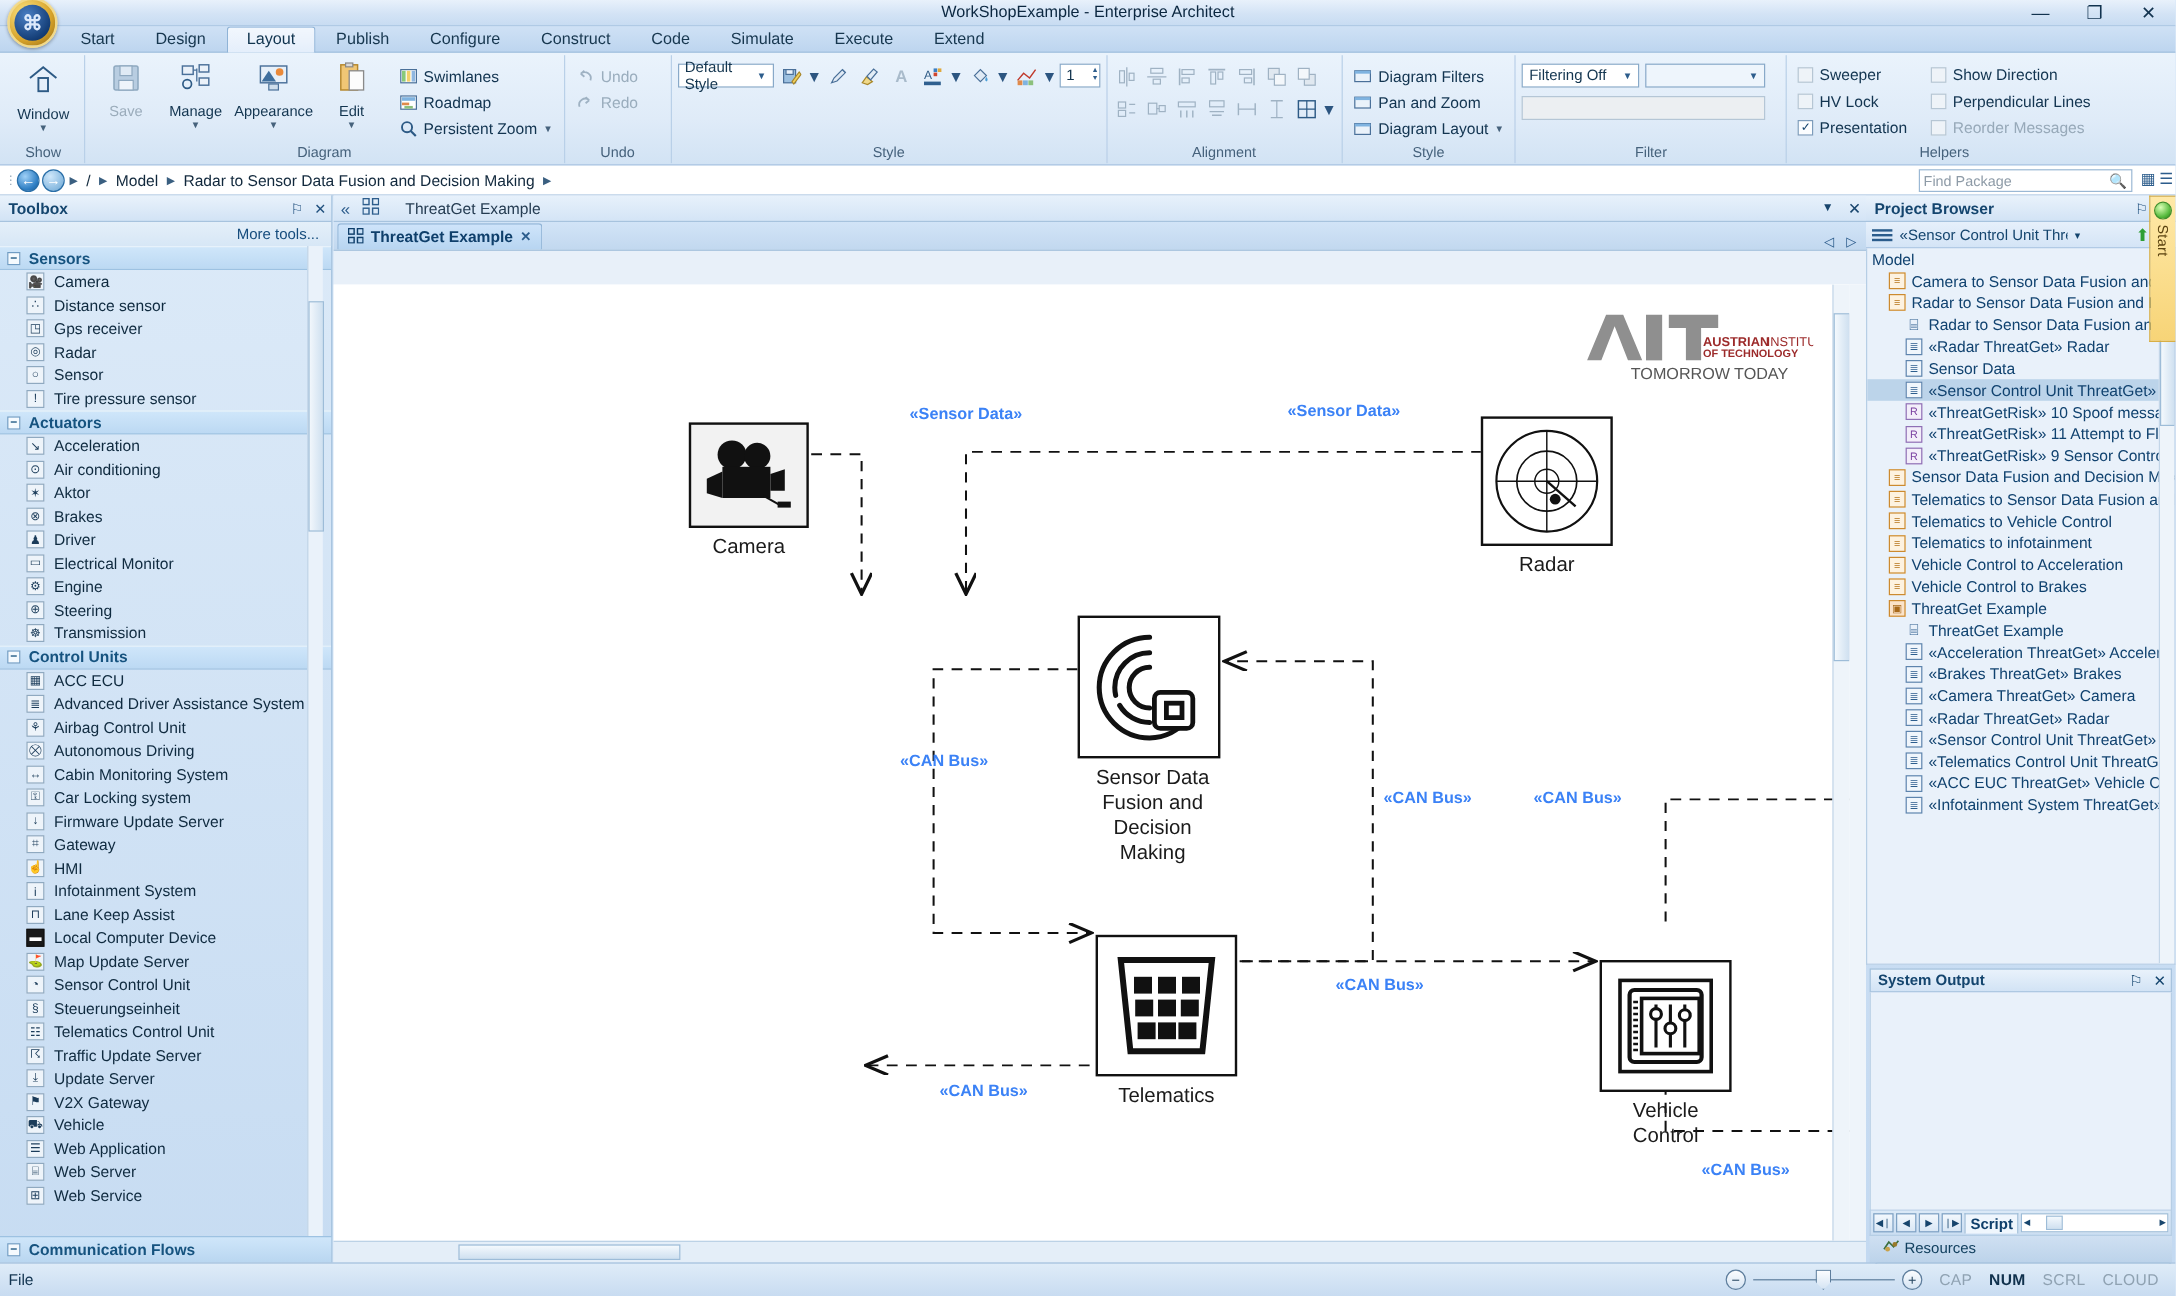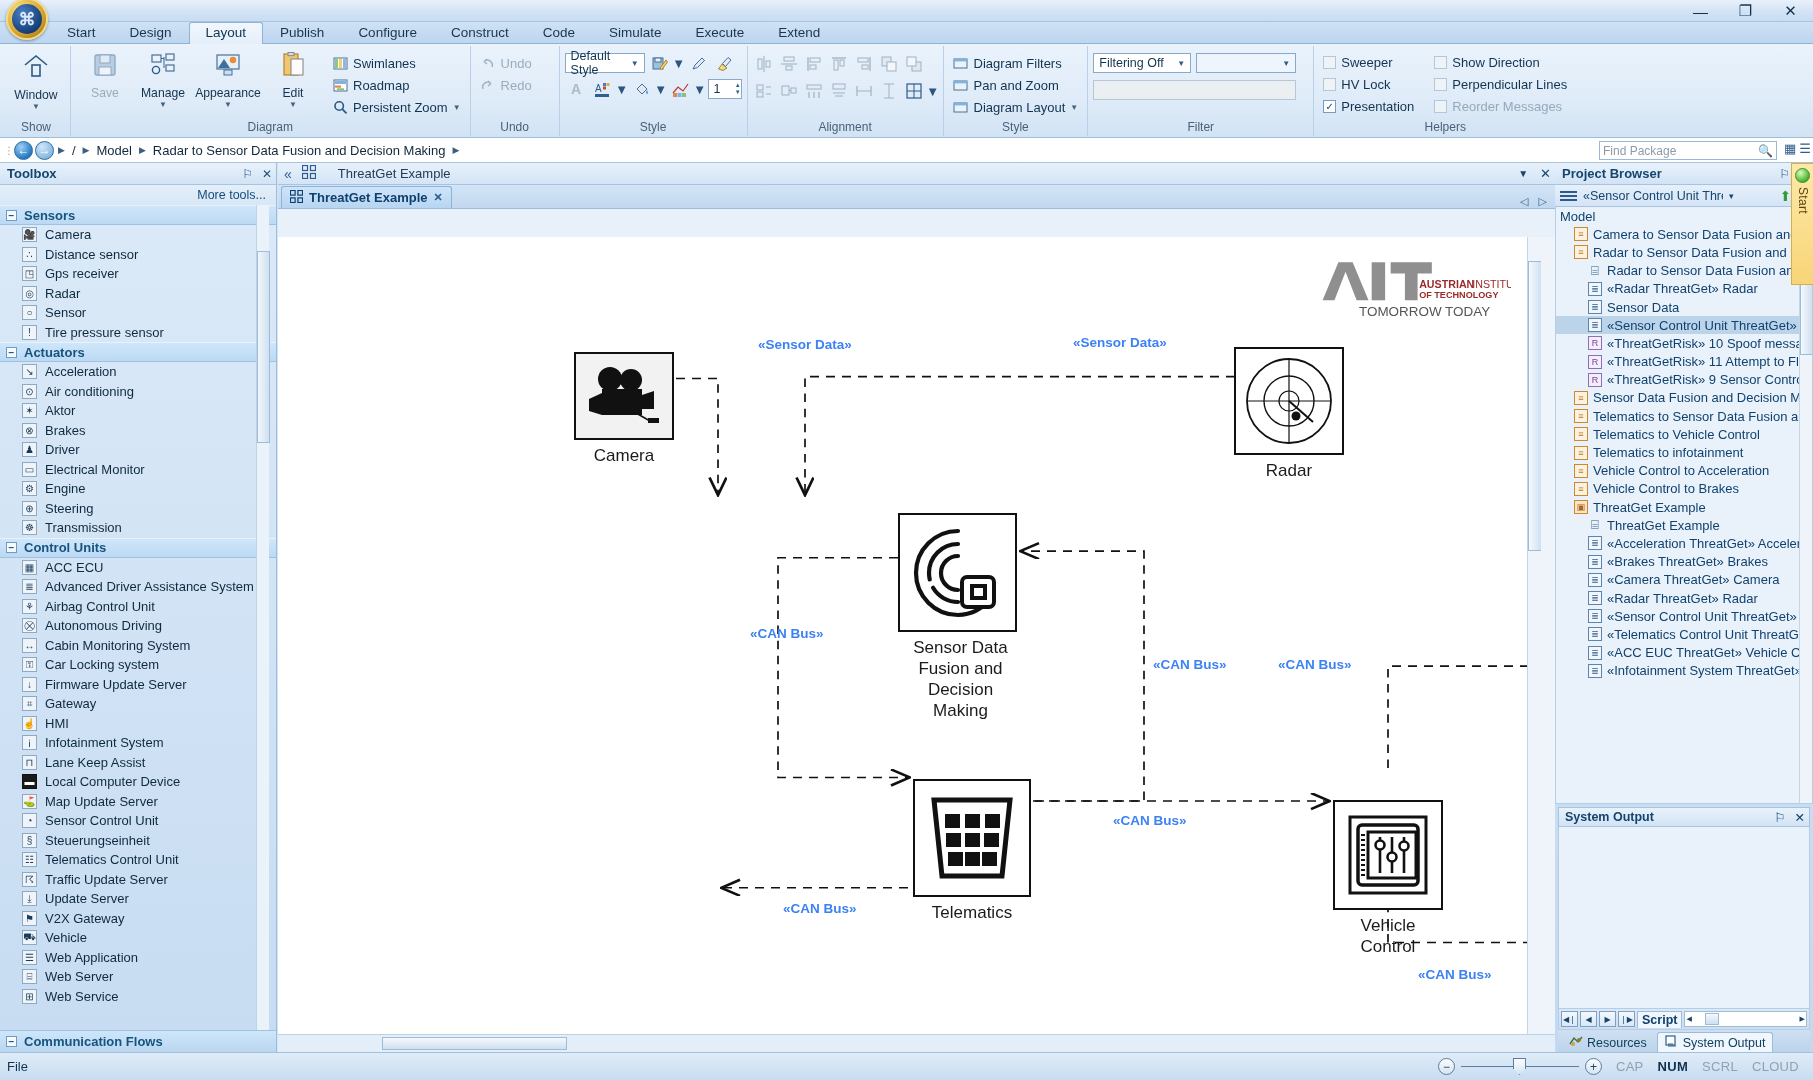--- a/index.html
+++ b/index.html
@@ -327,22 +327,23 @@
     width:17px;height:16px;border:1px solid #7ea1c3;background:linear-gradient(180deg,#f3f8fd,#d9e7f5);
     display:flex;align-items:center;justify-content:center;font-size:8px;color:#17456d;
   }
   .scripttab {
     padding: 1px 4px; font-size:12.5px; font-weight:bold; color:#0f3f6b;
     background:#eff6fd; border:1px solid #9dbcd8; border-bottom:none;
   }
   .minihs { flex:1; height:16px; background:#fff; border:1px solid #9dbcd8; position:relative; display:flex; align-items:center; justify-content:space-between; padding: 0 1px;}
   .minihs .hthumb { position:absolute; left:20px; top:1px; width:14px; height:12px; background:linear-gradient(180deg,#f4f9fd,#cfe0f0); border:1px solid #9dbcd8;}
   .dock-tabs {
-    height:22px; display:flex; align-items:flex-end; gap:3px; padding-left:4px;
+    height:22px; display:flex; gap:3px; padding-left:4px;
     background: linear-gradient(180deg,#cfe0f2,#bcd3ea);
+    flex-direction: column;
   }
   .dock-tab {
     display:flex; align-items:center; gap:4px; padding: 2px 7px; font-size:12.5px; color:#12405f;
   }
   .dock-tab.active {
     background:#eff6fd; border:1px solid #9dbcd8; border-bottom:none; border-radius:3px 3px 0 0;
   }
 
   
   .statusbar {
@@ -367,20 +368,21 @@
   }
   .sb-ind { font-size:13px; color:#8fa2b2; letter-spacing:.3px; }
   .sb-ind.on { color:#10314d; font-weight:bold; }
 </style>
 </head>
 <body>
 
 <div id="app">
 
   <div class="titlebar">
+    <div class="title">WorkShopExample - Enterprise Architect</div>
     <div class="winbtns">
       <div class="winbtn">—</div>
       <div class="winbtn">❐</div>
       <div class="winbtn close">✕</div>
     </div>
   </div>
   <div class="logo">
     <div class="inner">⌘</div>
   </div>
 
@@ -519,21 +521,21 @@
                 </svg>
             </span>
             <span>Redo</span>
           </div>
         </div>
       </div>
       <div class="group-label">Undo</div>
     </div>
 
     <div class="group">
-      <div class="group-content" style="flex-direction:column; padding-top:4px; gap:4px;">
+      <div class="group-content" style="padding-top:4px; gap:4px;">
         <div style="display:flex; align-items:center; gap:3px;">
           <div class="ddl" style="width:80px">
             <span>Default Style</span>
             <span class="car">▼</span>
           </div>
           <div class="tbtn">
             <svg width="17" height="17" viewBox="0 0 17 17">
                 <rect x="2" y="3" width="10" height="11" fill="#9cc0e0" stroke="#4a7099"></rect>
                 <rect x="4" y="3" width="6" height="4" fill="#e8f1fa" stroke="#4a7099"></rect>
                 <path d="M9 13 L15 5 L16.5 7 L10.5 15 Z" fill="#f2d25e" stroke="#a8872a"></path>

